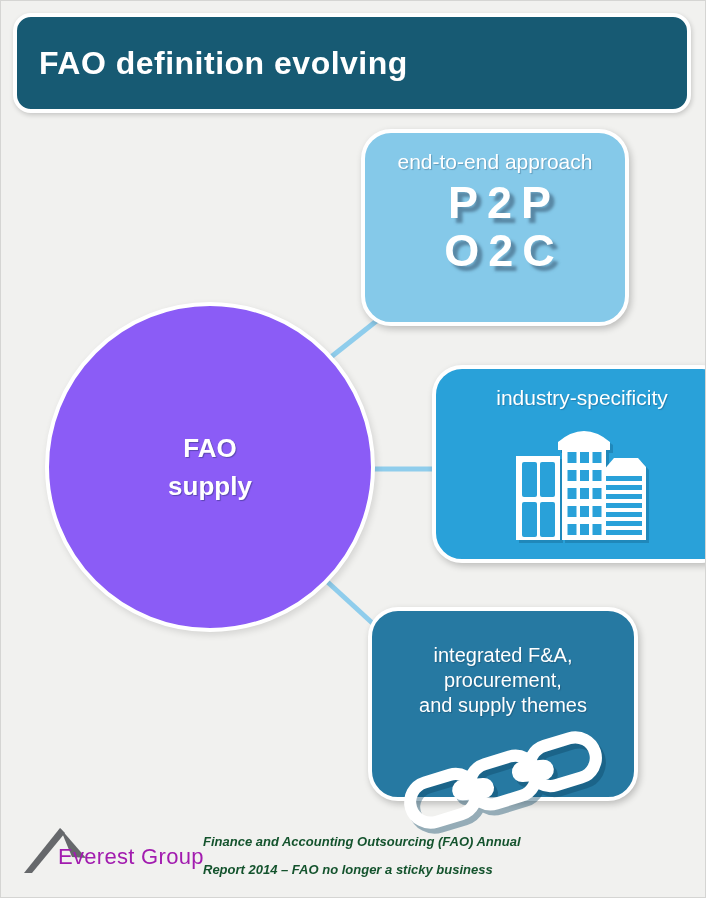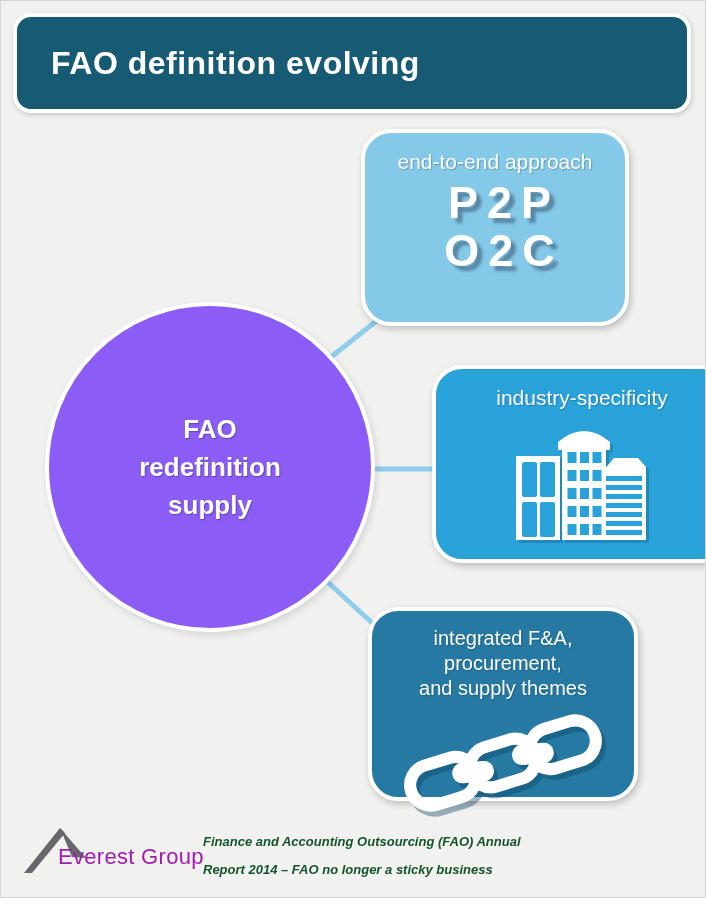--- a/index.html
+++ b/index.html
@@ -10,21 +10,21 @@
   }
   svg.connectors{position:absolute;left:0;top:0;width:706px;height:898px;}
 
   .banner{
     position:absolute;left:12px;top:12px;width:678px;height:100px;
     background:#175A73;border:4px solid #fff;border-radius:18px;
     box-sizing:border-box;display:flex;align-items:center;
     box-shadow:1px 2px 5px rgba(0,0,0,0.18);
   }
   .banner-text{
-    color:#fff;font-size:32px;font-weight:bold;padding-left:34px;
+    color:#fff;font-size:32px;font-weight:bold;padding-left:22px;
     letter-spacing:0.5px;
   }
 
   .center-circle{
     position:absolute;left:44px;top:301px;width:330px;height:330px;
     background:#8b5cf6;border:4px solid #fff;border-radius:50%;
     box-sizing:border-box;display:flex;align-items:center;justify-content:center;
     box-shadow:2px 3px 7px rgba(0,0,0,0.12);
   }
   .circle-text{
@@ -39,21 +39,21 @@
   }
   .node-e2e{left:360px;top:128px;width:268px;height:197px;background:#85C9E9;}
   .node-industry{left:431px;top:364px;width:300px;height:198px;background:#29A1D9;}
   .node-integrated{left:367px;top:606px;width:270px;height:194px;background:#2679A2;}
 
   .node-title{
     color:#fff;font-size:21px;margin-top:17px;
     text-shadow:1px 1px 1px rgba(30,70,100,0.35);
   }
   .node-title-2line{
-    color:#fff;font-size:20px;line-height:25px;margin-top:15px;
+    color:#fff;font-size:20px;line-height:25px;margin-top:32px;
     text-shadow:1px 1px 1px rgba(20,55,80,0.35);
   }
   .acronym{
     color:#fff;font-size:45px;font-weight:800;line-height:48px;
     letter-spacing:9px;margin-left:6px;
     text-shadow:5px 5px 3px rgba(58,92,118,0.6);
   }
   .acronym-block{margin-top:5px;padding-left:12px;}
 
   .icon-buildings{display:block;margin:10px auto 0;
@@ -83,21 +83,20 @@
     <line x1="320" y1="575" x2="380" y2="630" stroke="#8FCDEC" stroke-width="5"></line>
   </svg>
 
   <div class="banner">
     <span class="banner-text">FAO definition evolving</span>
   </div>
 
   <div class="center-circle">
     <div class="circle-text">
       <div>FAO</div>
-      <div>redefinition</div>
       <div>supply</div>
     </div>
   </div>
 
   <div class="node node-e2e">
     <div class="node-title">end-to-end approach</div>
     <div class="acronym-block">
       <div class="acronym">P2P</div>
       <div class="acronym">O2C</div>
     </div>

